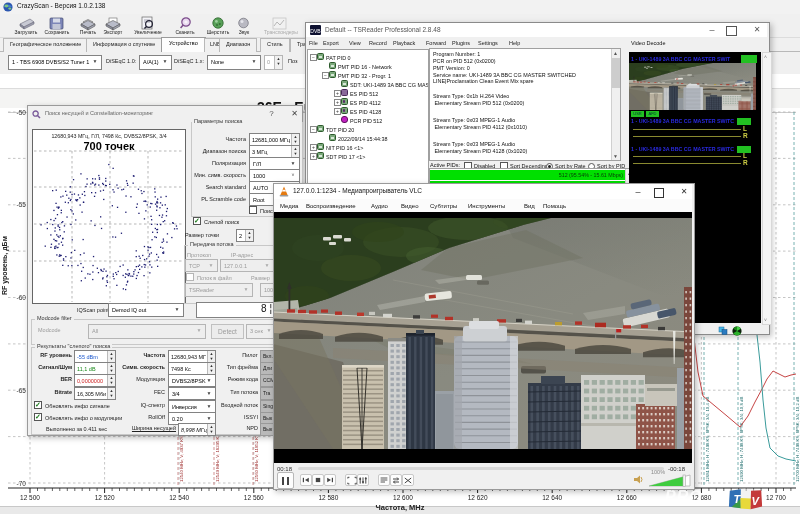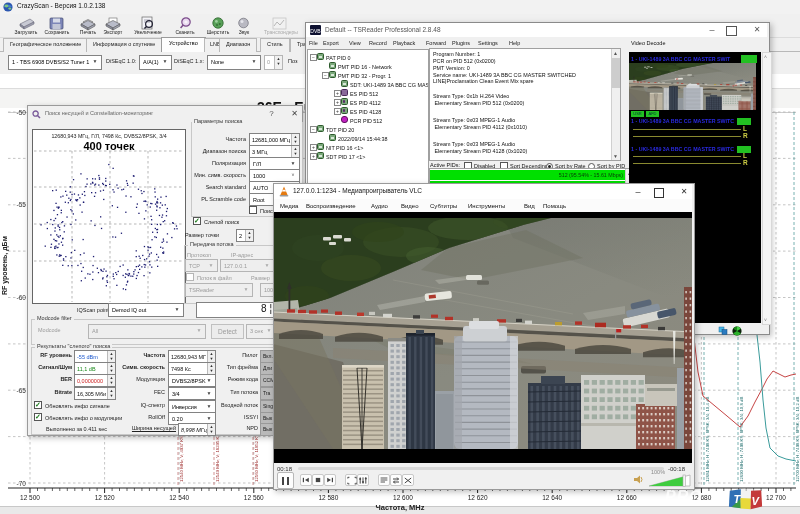--- a/index.html
+++ b/index.html
@@ -328,21 +328,21 @@
   <svg class="ab" style="left:4px;top:4px" width="9" height="9" viewBox="0 0 9 9">
       <circle cx="3.6" cy="3.6" r="2.6" fill="none" stroke="#7a5a9a" stroke-width="1.3"></circle>
       <line x1="5.5" y1="5.5" x2="8" y2="8" stroke="#7a5a9a" stroke-width="1.5"></line>
     </svg>
   <div class="ab t65" style="left:17px;top:5px;color:#666">Поиск несущей и Constellation-мониторинг</div>
   <div class="ab" style="left:238px;top:3px;width:11px;height:11px;color:#555;font-size:8px;text-align:center">?</div>
   <div class="ab" style="left:261px;top:3px;width:11px;height:11px;color:#444;font-size:8px;text-align:center">✕</div>
 
   <div class="ab" style="left:4px;top:23px;width:152px;height:173px;background:#fff;border:1px solid #666">
     <div class="ab" style="left:0;top:3px;width:152px;text-align:center;color:#222;white-space:nowrap;font-size:5.3px">12680,943 МГц, Г/Л, 7498 Кс, DVBS2/8PSK, 3/4</div>
-    <div class="ab" style="left:0;top:10px;width:152px;text-align:center;color:#000;font-size:11px;font-weight:bold">400 точек</div>
+    <div class="ab" style="left:0;top:10px;width:152px;text-align:center;color:#000;font-size:11px;font-weight:bold">700 точек</div>
     <svg class="ab" style="left:0;top:0" width="152" height="173" viewBox="0 0 152 173" id="constsvg">
         <g stroke="#999" stroke-width="0.7" stroke-dasharray="2.5,2.5">
 <line x1="39" y1="21" x2="39" y2="172"></line>
 <line x1="77" y1="21" x2="77" y2="172"></line>
 <line x1="115" y1="21" x2="115" y2="172"></line>
 <line x1="1" y1="21" x2="151" y2="21"></line>
 <line x1="1" y1="57" x2="151" y2="57"></line>
 <line x1="1" y1="94" x2="151" y2="94"></line>
 <line x1="1" y1="131" x2="151" y2="131"></line>
 </g>

